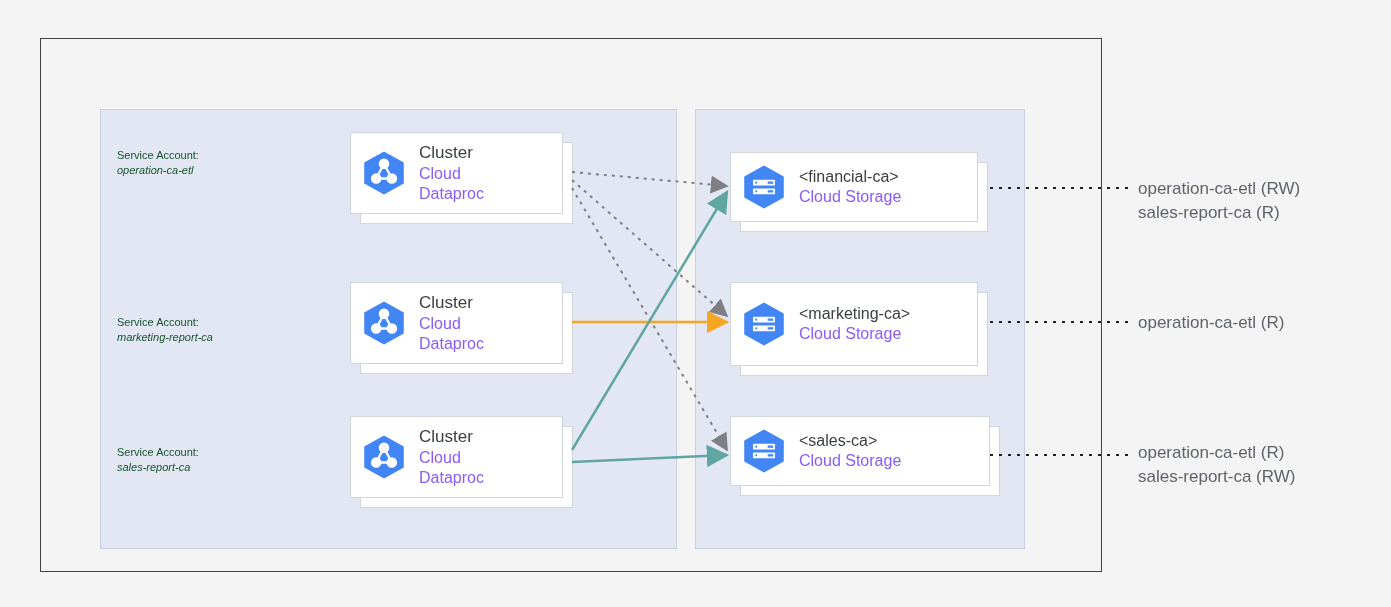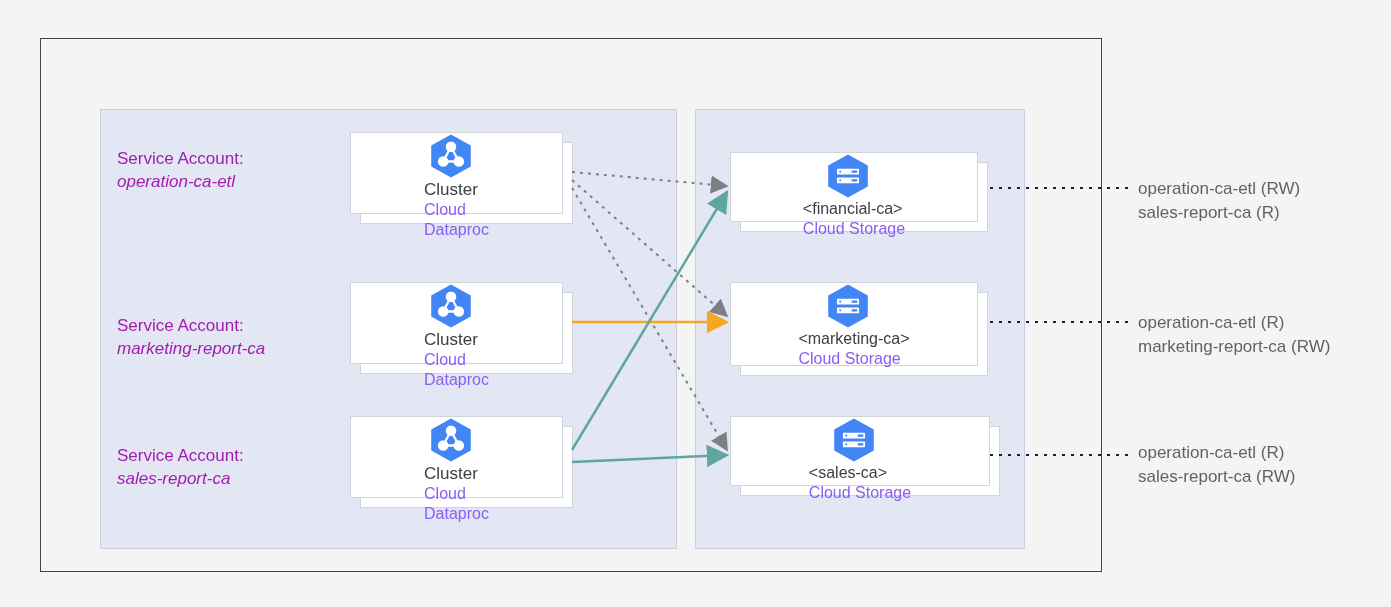--- a/index.html
+++ b/index.html
@@ -29,42 +29,41 @@
     font-weight: 400;
   }
   .panel {
     position: absolute;
     background: #e3e7f3;
     border: 1px solid #c9cfe0;
   }
   .panel-left { left: 59px; top: 70px; width: 577px; height: 440px; }
   .panel-right { left: 654px; top: 70px; width: 330px; height: 440px; }
 
-  .sa-block { position: absolute; font-size: 17px; color:#a21caf; line-height:1.35; }
+  .sa-block { position: absolute; font-size: 11px; color:#14532d; line-height:1.35; }
   .sa-block .label{ display:block; }
   .sa-block .name{ display:block; font-style: italic; }
 
   .card-stack { position: absolute; width: 213px; height: 82px; }
   .card-shadow {
     position: absolute;
     left: 10px; top: 10px;
     width: 100%; height: 100%;
     background: #fff;
     border: 1px solid #d0d4db;
   }
   .card {
     position: absolute;
     left: 0; top: 0;
     width: 100%; height: 100%;
     background: #fff;
     border: 1px solid #d0d4db;
     display: flex;
     align-items: center;
     padding: 0 10px;
-    flex-direction: column;
   }
   .hex-icon { width: 46px; height: 46px; flex: 0 0 46px; margin-right: 12px; }
   .card-text { display:flex; flex-direction:column; line-height:1.25; }
   .card-title { font-size:17px; color:#3c4043; }
   .card-sub { font-size:16px; color:#8b5cf6; }
 
   
   #sa1 { left: 76px; top: 109px; }
   #sa2 { left: 76px; top: 276px; }
   #sa3 { left: 76px; top: 406px; }
@@ -228,21 +227,20 @@
     </div>
   </div>
 </div>
 
 <div id="p1" class="perm">
   <div>operation-ca-etl (RW)</div>
   <div>sales-report-ca (R)</div>
 </div>
 <div id="p2" class="perm">
   <div>operation-ca-etl (R)</div>
-  <div>marketing-report-ca (RW)</div>
 </div>
 <div id="p3" class="perm">
   <div>operation-ca-etl (R)</div>
   <div>sales-report-ca (RW)</div>
 </div>
 
 <svg class="overlay">
   <defs>
     <marker id="arr-grey" viewBox="0 0 10 10" refX="9" refY="5" markerWidth="9" markerHeight="9" orient="auto-start-reverse">
       <path d="M0,0 L10,5 L0,10 z" fill="#7d7f82"></path>

